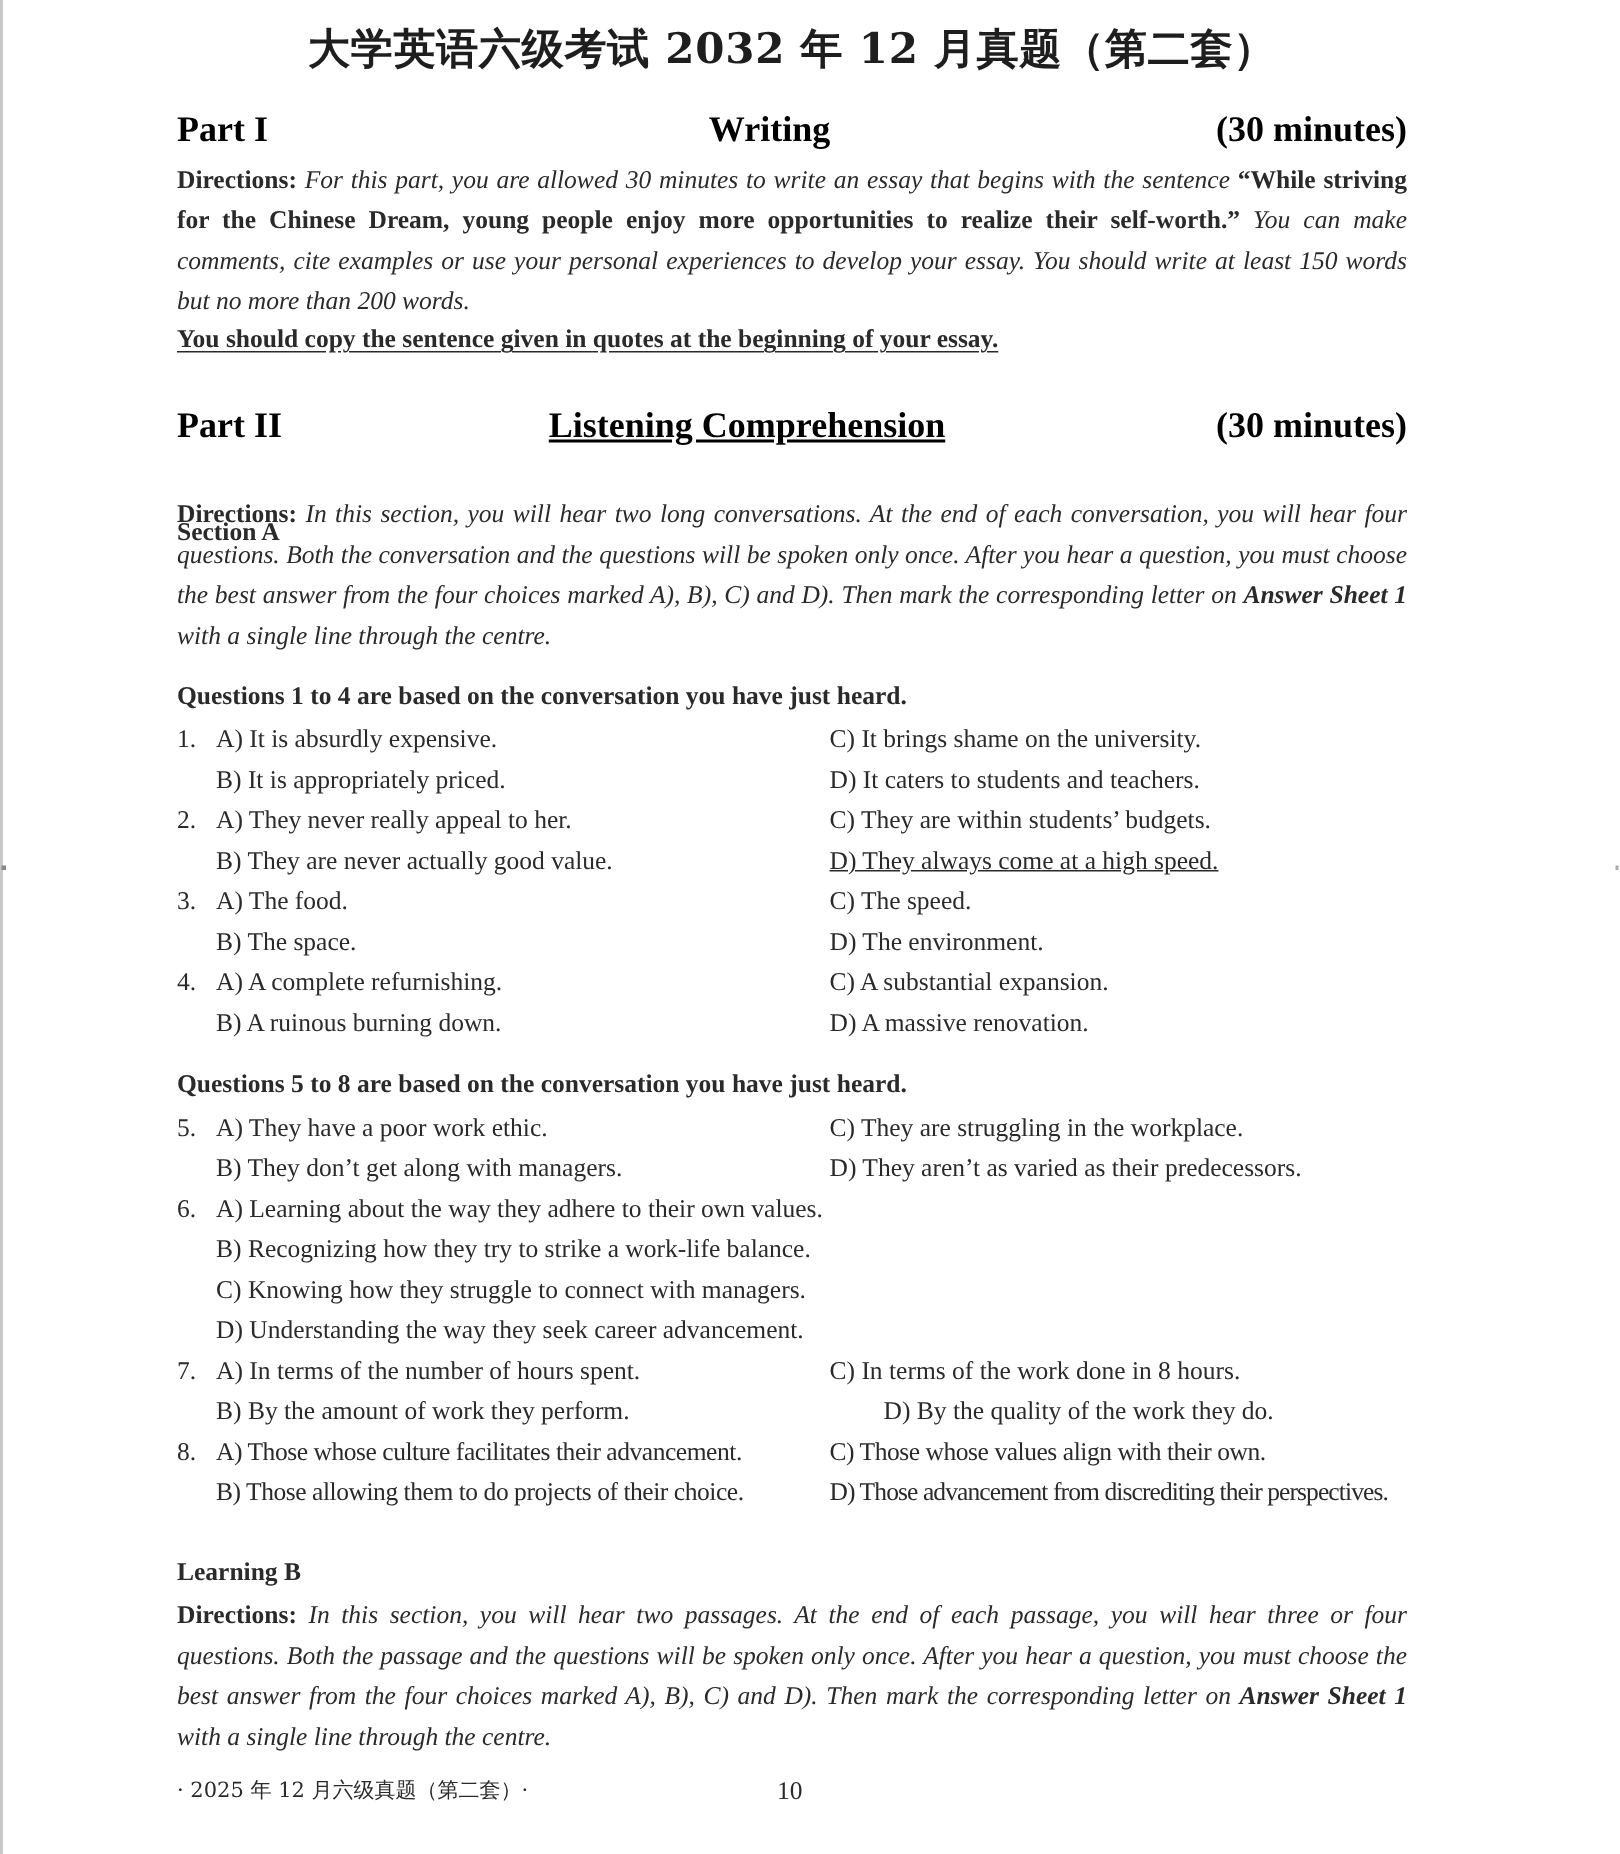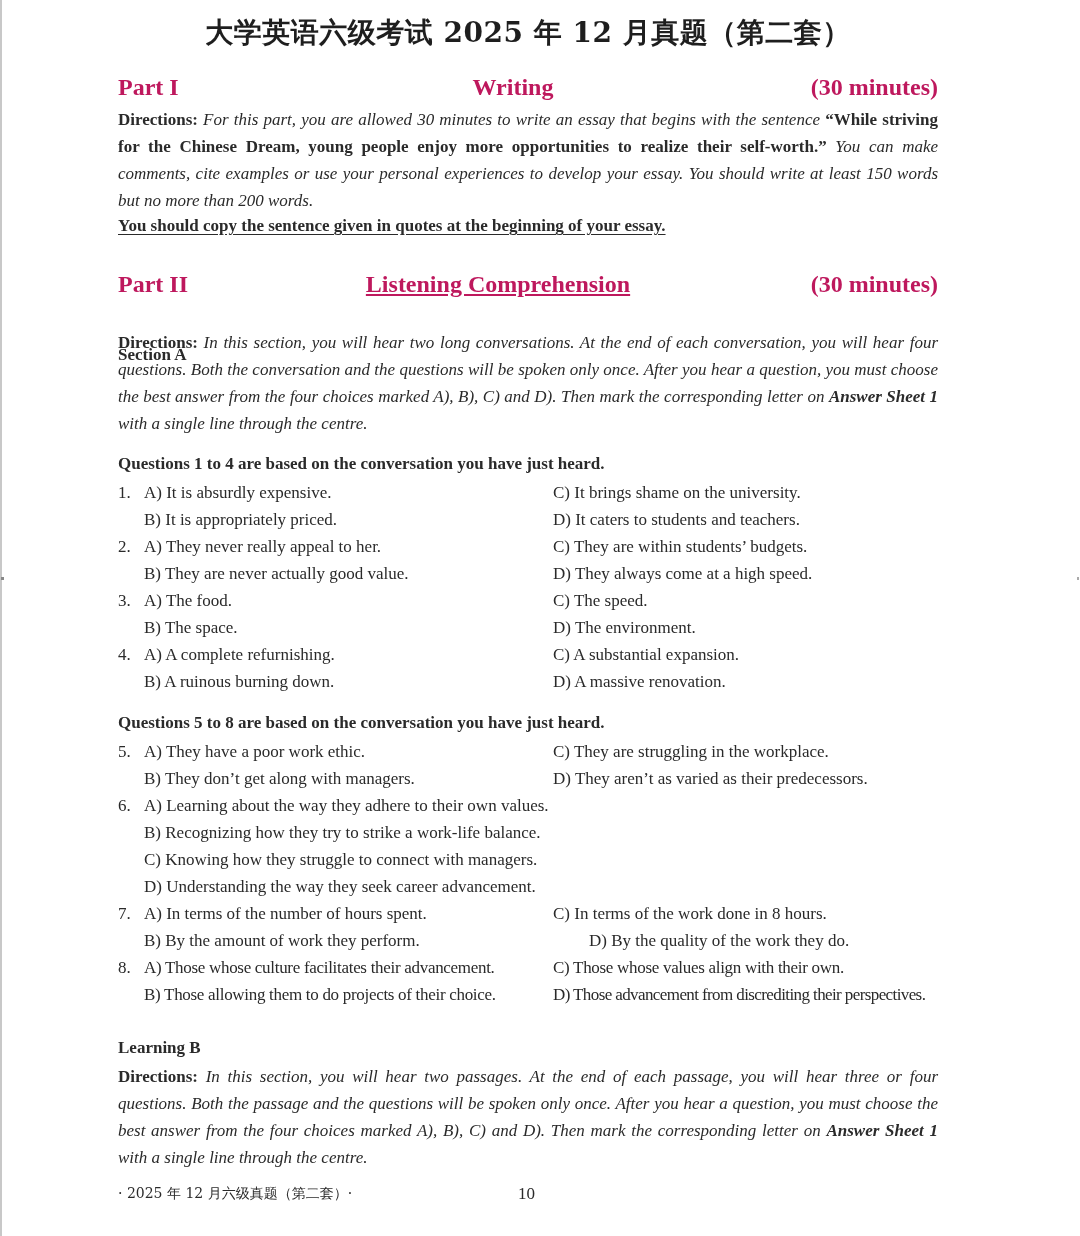--- a/index.html
+++ b/index.html
@@ -15,21 +15,21 @@
   .page { position: absolute; left: 118px; top: 0; width: 820px; }
 
   .title {
     position: absolute; left: 0; top: 14px; width: 820px; text-align: center;
     font-size: 28px; font-weight: bold; color: #1e1e1e; letter-spacing: 0.5px;
     font-family: "DejaVu Serif", "Liberation Serif", serif;
   }
 
   .part-head {
     position: absolute; left: 0; width: 820px; height: 32px;
-    font-size: 24px; font-weight: bold; color: #be185d;
+    font-size: 24px; font-weight: bold; color: #000000;
   }
   .part-head .num { position: absolute; left: 0; top: 0; }
   .part-head .name { position: absolute; left: 0; width: 790px; text-align: center; top: 0; }
   .part-head .time { position: absolute; right: 0; top: 0; }
 
   .para {
     position: absolute; left: 0; width: 820px;
     font-size: 17px; line-height: 27px; text-align: justify;
   }
   .para b { font-weight: bold; font-style: normal; }
@@ -57,21 +57,21 @@
 </style>
 </head>
 <body>
 
 <div class="left-edge"></div>
 <div class="left-tick"></div>
 <div class="right-tick"></div>
 
 <div class="page">
 
-  <div class="title">大学英语六级考试 2025 年 12 月真题（第二套）</div>
+  <div class="title">大学英语六级考试 2032 年 12 月真题（第二套）</div>
 
   <div class="part-head" style="top:74px;">
     <span class="num">Part I</span>
     <span class="name">Writing</span>
     <span class="time">(30 minutes)</span>
   </div>
 
   <div class="para" style="top:106px;">
     <b>Directions:</b><i> For this part, you are allowed 30 minutes to write an essay that begins with the sentence </i><b>“While striving for the Chinese Dream, young people enjoy more opportunities to realize their self-worth.”</b><i> You can make comments, cite examples or use your personal experiences to develop your essay. You should write at least 150 words but no more than 200 words.</i>
   </div>
@@ -98,21 +98,21 @@
     <span class="opt" style="left:26px;top:509px;">B) It is appropriately priced.</span>
     <span class="opt" style="left:435px;top:482px;">C) It brings shame on the university.</span>
     <span class="opt" style="left:435px;top:509px;">D) It caters to students and teachers.</span>
   </div>
 
   <div>
     <span class="qnum" style="top:536px;">2.</span>
     <span class="opt" style="left:26px;top:536px;">A) They never really appeal to her.</span>
     <span class="opt" style="left:26px;top:563px;">B) They are never actually good value.</span>
     <span class="opt" style="left:435px;top:536px;">C) They are within students’ budgets.</span>
-    <span class="opt" style="left:435px;top:563px;">D) They always come at a high speed.</span>
+    <span class="opt" style="left:435px;top:563px;text-decoration:underline;">D) They always come at a high speed.</span>
   </div>
 
   <div>
     <span class="qnum" style="top:590px;">3.</span>
     <span class="opt" style="left:26px;top:590px;">A) The food.</span>
     <span class="opt" style="left:26px;top:617px;">B) The space.</span>
     <span class="opt" style="left:435px;top:590px;">C) The speed.</span>
     <span class="opt" style="left:435px;top:617px;">D) The environment.</span>
   </div>
 

